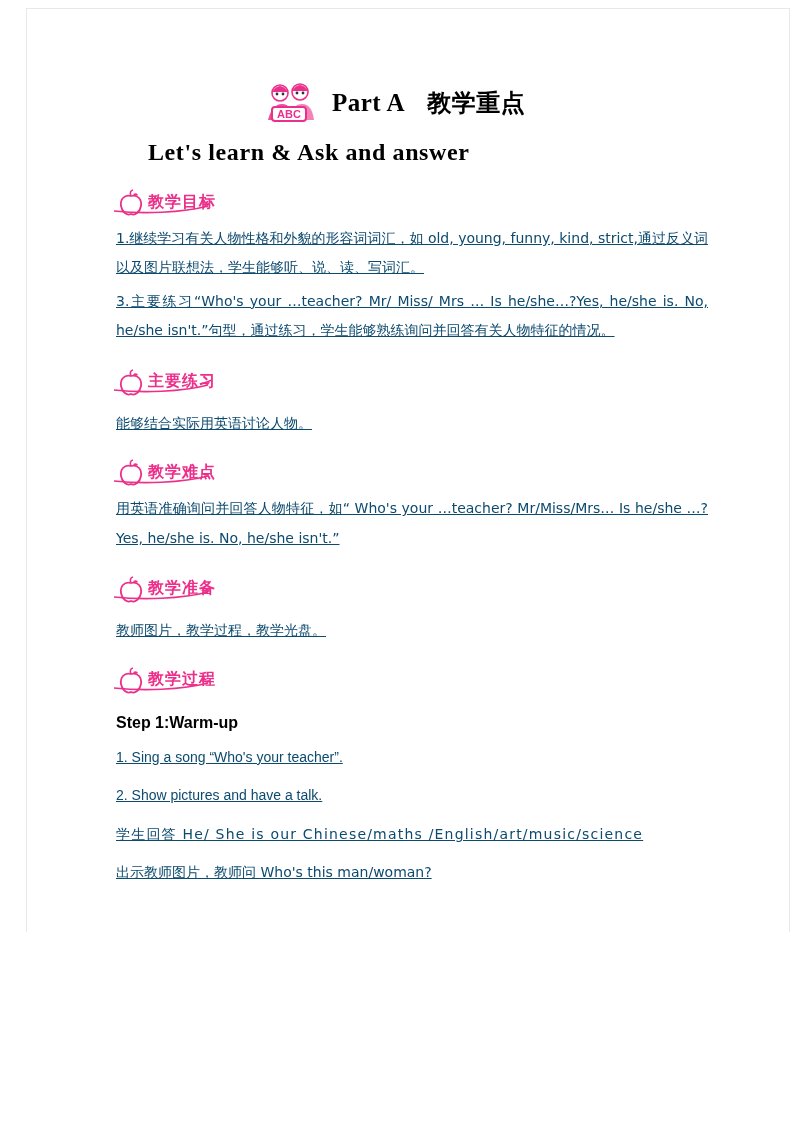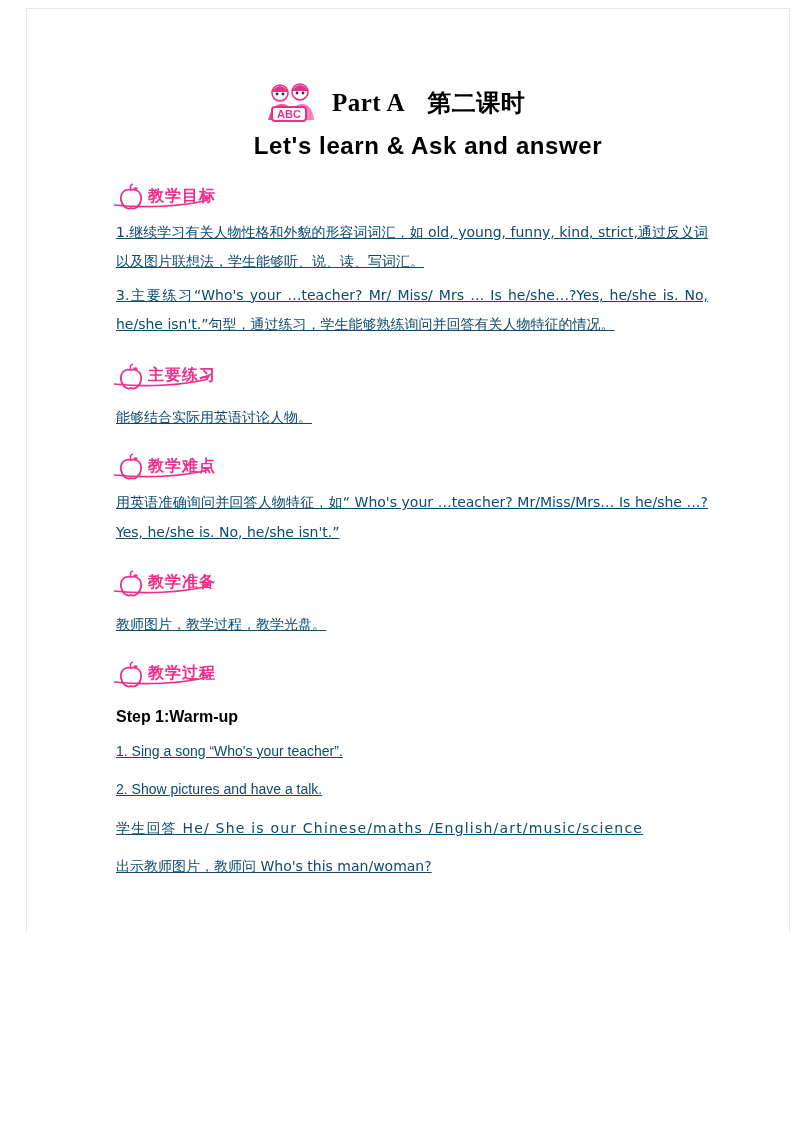--- a/index.html
+++ b/index.html
@@ -76,25 +76,25 @@
     letter-spacing: 0.5px;
     white-space: nowrap;
   }
   .title-main .cn {
     font-family: "DejaVu Sans", sans-serif;
     font-weight: bold;
     margin-left: 22px;
     font-size: 24px;
   }
   .title-sub {
-    text-align: center;
-    font-family: Liberation Sans, sans-serif;
+    text-align: left;
+    font-family: Liberation Serif, serif;
     font-weight: bold;
     font-size: 24px;
-    margin-top: 6px;
+    margin-top: 13px;
     padding-left: 40px;
     letter-spacing: 0.6px;
   }
 
   
   .sec {
     display: flex;
     align-items: center;
     margin: 22px 0 6px 10px;
     height: 30px;
@@ -186,21 +186,21 @@
           <circle cx="25" cy="14" r="1.4" fill="#333"></circle>
           <circle cx="39" cy="13" r="1.4" fill="#333"></circle>
           <circle cx="45" cy="13" r="1.4" fill="#333"></circle>
           <path d="M10 40 q4 -16 14 -16 q10 0 12 16 z" fill="#ec2f8a" opacity="0.85"></path>
           <path d="M30 40 q4 -16 14 -16 q10 0 12 16 z" fill="#ec2f8a" opacity="0.6"></path>
           <rect x="14" y="27" width="34" height="14" rx="3" fill="#ffffff" stroke="#ec2f8a" stroke-width="2"></rect>
           <text x="31" y="38" font-family="Liberation Sans, sans-serif" font-size="11" font-weight="bold" fill="#ec2f8a" text-anchor="middle">ABC</text>
         </svg>
       </span>
       <span class="title-main">
-        <span>Part A</span><span class="cn">第二课时</span>
+        <span>Part A</span><span class="cn">教学重点</span>
       </span>
     </div>
     <div class="title-sub">Let's learn &amp; Ask and answer</div>
 
     <div class="sec">
       <span class="apple">
         <svg width="26" height="28" viewBox="0 0 26 28">
           <path d="M13 7 q-2 -5 2 -6" stroke="#ec2f8a" stroke-width="1.6" fill="none"></path>
           <path d="M15 5 q4 -2 5 1 q-3 2 -5 -1z" fill="#ec2f8a"></path>
           <path d="M13 7 C6 5 2 11 3 17 C4 23 9 27 13 25 C17 27 22 23 23 17 C24 11 20 5 13 7 Z" fill="none" stroke="#ec2f8a" stroke-width="1.8"></path>

